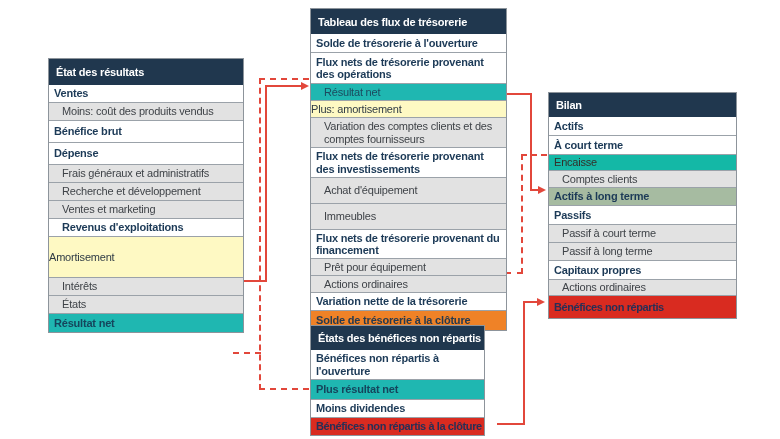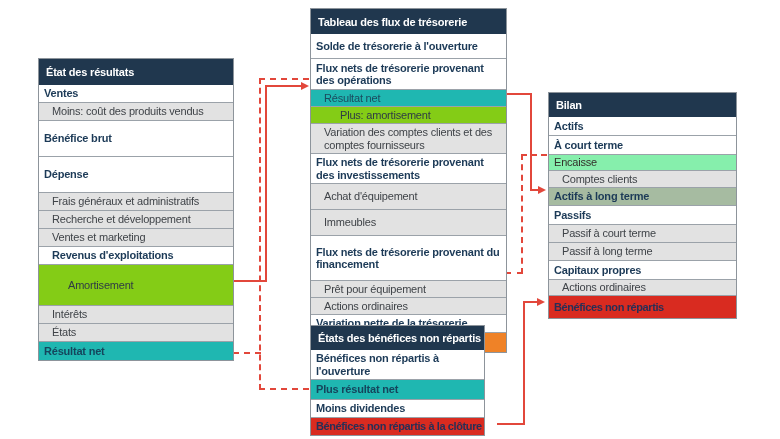--- a/index.html
+++ b/index.html
@@ -26,39 +26,39 @@
   .rows .row:last-child{border-bottom:none}
   
   .s-bold{font-weight:bold;color:#1c3a57;white-space:nowrap}
   .s-bold.wrap, .row.wrap{white-space:normal}
   .s-bold-indent{font-weight:bold;color:#1c3a57;padding-left:13px;white-space:nowrap}
   .s-sub{background:#e2e2e2;color:#3f4348;padding-left:13px;white-space:nowrap}
   .s-sub.wrap{white-space:normal}
   .s-teal{background:#1fb7b1;font-weight:bold;color:#15455c;white-space:nowrap}
   .s-teal-sub{background:#1fb7b1;color:#1c4a5e;padding-left:13px;white-space:nowrap}
   .s-green{background:#a6bba1;font-weight:bold;color:#1c3a57;white-space:nowrap}
-  .s-green-sub{background:#84cc16;color:#2f3b45;padding-left:29px;white-space:nowrap}
+  .s-green-sub{background:#fef9c3;color:#2f3b45;padding-left:0;white-space:nowrap}
   .s-orange{background:#ef8227;font-weight:bold;color:#273a4e;white-space:nowrap}
-  .s-orange-sub{background:#86efac;color:#33302a;white-space:nowrap}
+  .s-orange-sub{background:#14b8a6;color:#33302a;white-space:nowrap}
   .s-red{background:#d92b20;font-weight:bold;color:#272f56;white-space:nowrap;overflow:hidden;letter-spacing:-0.4px}
   
-  #ist{left:38px;top:58px;width:196px}
+  #ist{left:48px;top:58px;width:196px}
   #cft{left:310px;top:8px;width:197px}
   #ret{left:310px;top:325px;width:175px}
   #bal{left:548px;top:92px;width:189px}
   
-  #ist-rows .row:nth-child(3),#ist-rows .row:nth-child(4){height:36px}
+  #ist-rows .row:nth-child(3),#ist-rows .row:nth-child(4){height:22px}
   #ist-rows .row:nth-child(9){height:41px}
   #ist-rows .row:nth-child(14){height:22px}
-  #cft-rows .row:nth-child(1){height:25px}
+  #cft-rows .row:nth-child(1){height:19px}
   #cft-rows .row:nth-child(2){height:31px}
   #cft-rows .row:nth-child(3),#cft-rows .row:nth-child(4){height:17px}
   #cft-rows .row:nth-child(5),#cft-rows .row:nth-child(6){height:30px}
   #cft-rows .row:nth-child(7),#cft-rows .row:nth-child(8){height:26px}
-  #cft-rows .row:nth-child(9){height:45px}
+  #cft-rows .row:nth-child(9){height:29px}
   #cft-rows .row:nth-child(10),#cft-rows .row:nth-child(11){height:17px}
   #cft-rows .row:nth-child(13){height:19px}
   #ret-rows .row:nth-child(1){height:30px}
   #ret-rows .row:nth-child(2){height:20px}
   #ret-rows .row:nth-child(4){height:17px}
   #bal-rows .row:nth-child(1),#bal-rows .row:nth-child(2){height:19px}
   #bal-rows .row:nth-child(3){height:16px}
   #bal-rows .row:nth-child(4){height:17px}
   #bal-rows .row:nth-child(6){height:19px}
   #bal-rows .row:nth-child(9){height:19px}

